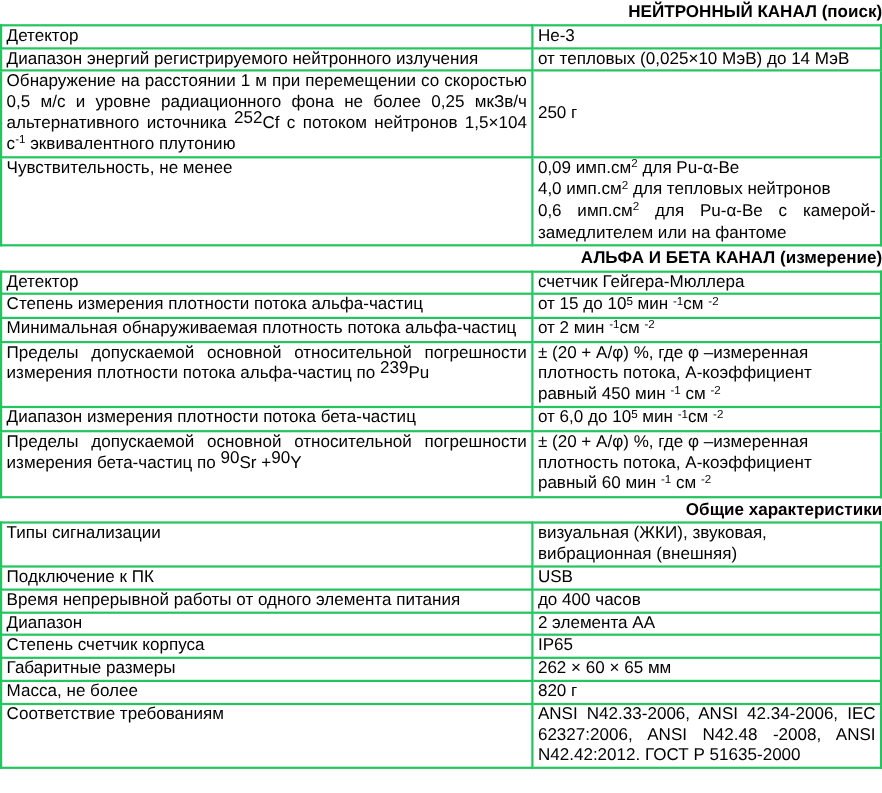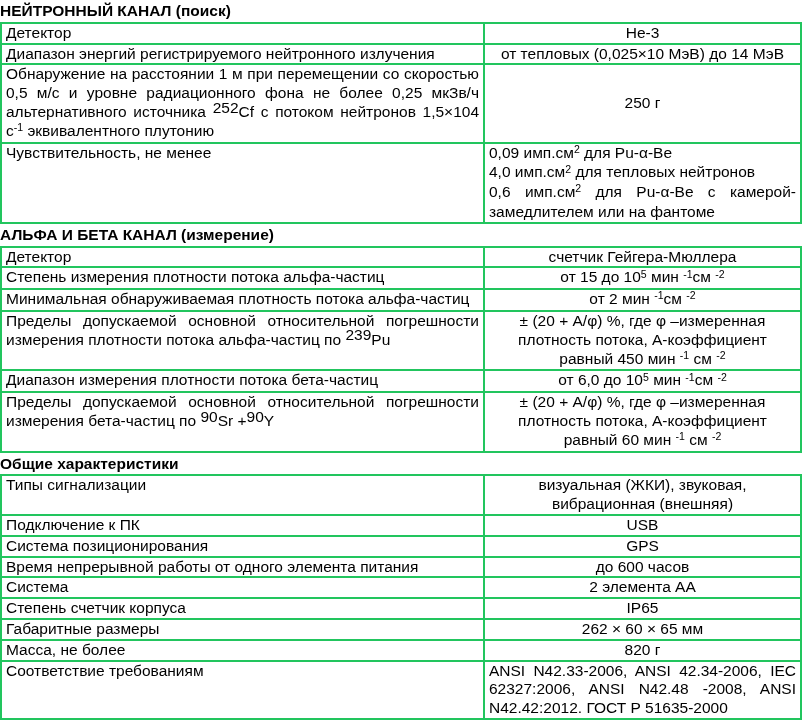--- a/index.html
+++ b/index.html
@@ -4,36 +4,36 @@
 <style>
   html, body { margin: 0; padding: 0; }
   body {
     width: 802px; height: 721px; overflow: hidden;
     background: #ffffff; color: #000000;
     font-family: "Liberation Sans", "DejaVu Sans", sans-serif;
     font-size: 15.5px; line-height: 18.8px;
   }
   .page { width: 802px; }
   .sec-title {
-    font-weight: bold; text-align: left;
+    font-weight: bold; text-align: right;
     padding: 2px 0 1px 0; line-height: 18.8px;
   }
   table.spec {
     border-collapse: collapse; width: 802px; table-layout: fixed;
   }
   table.spec td {
     border: 2px solid #22c55e;
     vertical-align: top;
     padding: 0 4px;
     line-height: 18.8px;
     overflow: hidden;
     word-wrap: break-word;
   }
   td.param { text-align: justify; }
-  td.value { text-align: center; }
+  td.value { text-align: left; }
   td.value.align-justify { text-align: justify; }
   td.value.vmid { vertical-align: middle; }
   .sup { font-size: 0.68em; position: relative; top: -0.45em; }
   .iso { position: relative; top: -0.28em; }
 </style>
 </head>
 <body>
 
 <main class="page">
     <div class="sec-title">НЕЙТРОННЫЙ КАНАЛ (поиск)</div>
@@ -103,29 +103,25 @@
       <tbody>
         <tr>
           <td class="param"><span class="">Типы сигнализации</span></td>
           <td class="value"><span class="">визуальная (ЖКИ), звуковая,</span><br><span class="">вибрационная (внешняя)</span></td>
         </tr>
         <tr>
           <td class="param"><span class="">Подключение к ПК</span></td>
           <td class="value"><span class="">USB</span></td>
         </tr>
         <tr>
-          <td class="param"><span class="">Система позиционирования</span></td>
-          <td class="value"><span class="">GPS</span></td>
+          <td class="param"><span class="">Время непрерывной работы от одного элемента питания</span></td>
+          <td class="value"><span class="">до 400 часов</span></td>
         </tr>
         <tr>
-          <td class="param"><span class="">Время непрерывной работы от одного элемента питания</span></td>
-          <td class="value"><span class="">до 600 часов</span></td>
-        </tr>
-        <tr>
-          <td class="param"><span class="">Система</span></td>
+          <td class="param"><span class="">Диапазон</span></td>
           <td class="value"><span class="">2 элемента АА</span></td>
         </tr>
         <tr>
           <td class="param"><span class="">Степень счетчик корпуса</span></td>
           <td class="value"><span class="">IP65</span></td>
         </tr>
         <tr>
           <td class="param"><span class="">Габаритные размеры</span></td>
           <td class="value"><span class="">262 × 60 × 65 мм</span></td>
         </tr>

